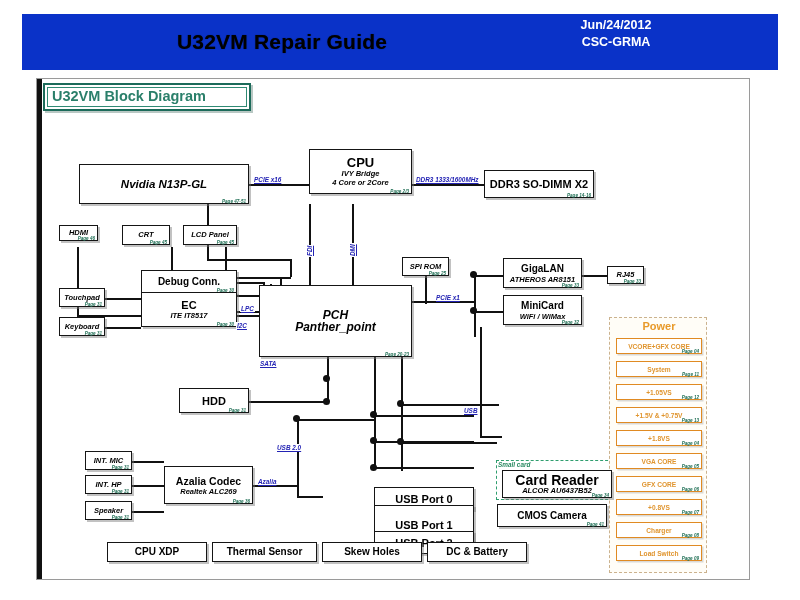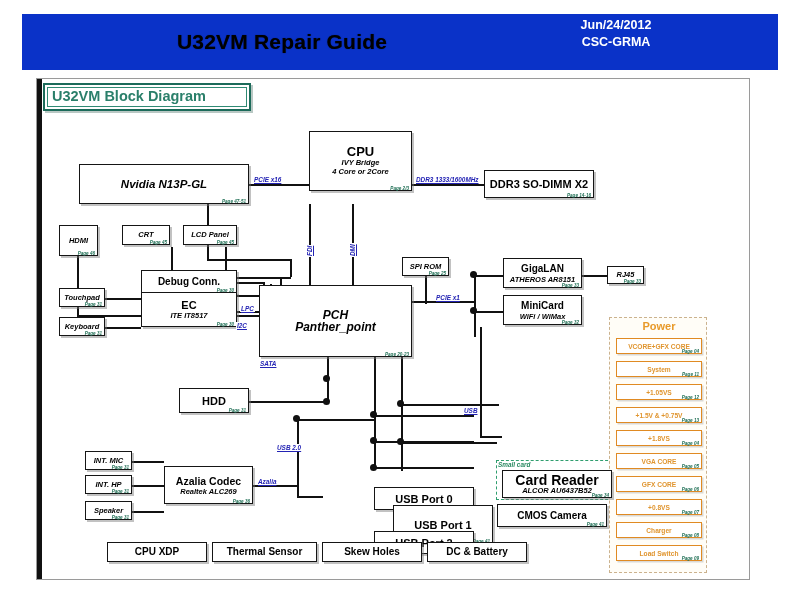--- a/index.html
+++ b/index.html
@@ -220,33 +220,33 @@
   <div class="bus" style="left:398px;top:215px;">PCIE x1</div>
   <div class="bus" style="left:426px;top:328px;">USB</div>
   <div class="bus" style="left:239px;top:365px;">USB 2.0</div>
   <div class="bus" style="left:220px;top:399px;">Azalia</div>
 
   <div class="bx" style="left:42px;top:85px;width:170px;height:40px;">
     <div class="t1" style="font-style:italic;font-size:11.5px;">Nvidia N13P-GL</div>
     <div class="pg">Page 47-51</div>
   </div>
 
-  <div class="bx" style="left:272px;top:52px;width:103px;height:60px;">
+  <div class="bx" style="left:272px;top:70px;width:103px;height:45px;">
     <div class="t1" style="font-size:13px;">CPU</div>
     <div class="t2">IVY Bridge</div>
     <div class="t2">4 Core or 2Core</div>
     <div class="pg">Page 2/3</div>
   </div>
 
   <div class="bx" style="left:447px;top:91px;width:110px;height:28px;">
     <div class="t1">DDR3 SO-DIMM X2</div>
     <div class="pg">Page 14-16</div>
   </div>
 
-  <div class="bx small" style="left:22px;top:146px;width:39px;height:31px;">
+  <div class="bx small" style="left:22px;top:146px;width:39px;height:16px;">
     <div class="t1">HDMI</div>
     <div class="pg">Page 46</div>
   </div>
   <div class="bx small" style="left:85px;top:146px;width:48px;height:20px;">
     <div class="t1">CRT</div>
     <div class="pg">Page 45</div>
   </div>
   <div class="bx small" style="left:146px;top:146px;width:54px;height:20px;">
     <div class="t1">LCD Panel</div>
     <div class="pg">Page 45</div>
@@ -315,21 +315,21 @@
 
   <div class="bx" style="left:460px;top:425px;width:110px;height:23px;">
     <div class="t1" style="font-size:10px;">CMOS Camera</div>
     <div class="pg">Page 41</div>
   </div>
 
   <div class="bx" style="left:337px;top:400px;width:100px;height:23px;margin-top:8px;">
     <div class="t1">USB Port 0</div>
     <div class="pg">Page 41</div>
   </div>
-  <div class="bx" style="left:356px;top:426px;width:100px;height:39px;text-align:center;">
+  <div class="bx" style="left:337px;top:426px;width:100px;height:39px;text-align:center;">
     <div class="t1">USB Port 1</div>
     <div class="pg">Page 41</div>
   </div>
   <div class="bx" style="left:337px;top:452px;width:100px;height:23px;">
     <div class="t1">USB Port 2</div>
     <div class="pg">Page 41</div>
   </div>
 
   <div class="bx small" style="left:48px;top:372px;width:47px;height:19px;">
     <div class="t1">INT. MIC</div>

